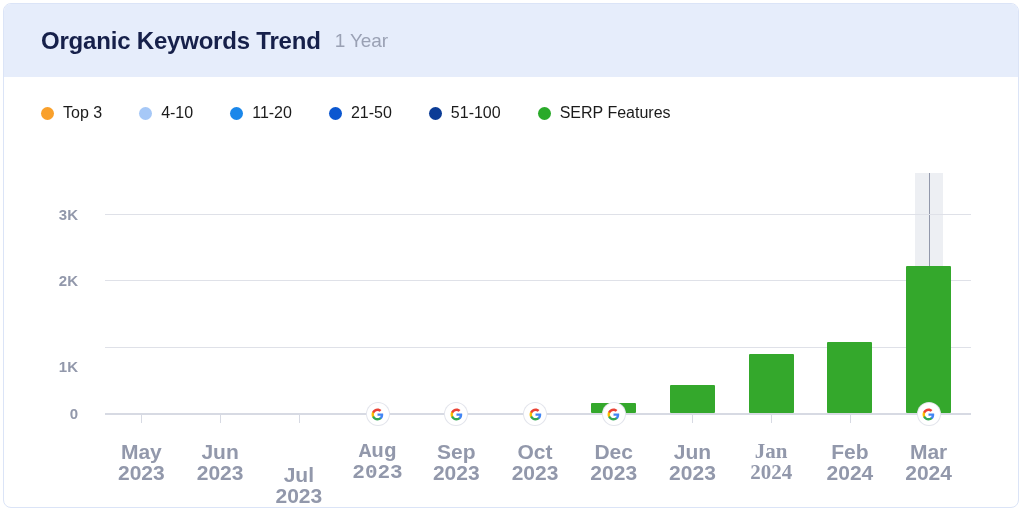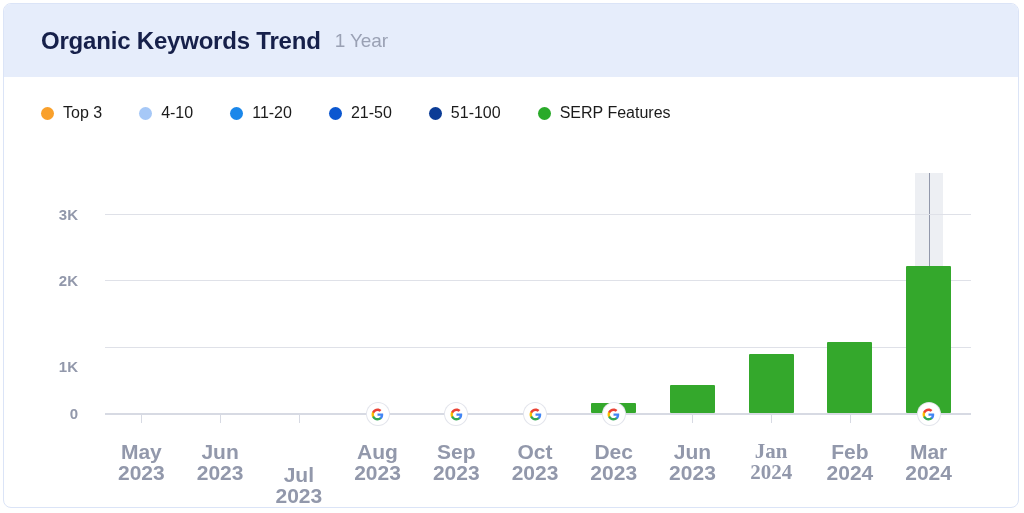--- a/index.html
+++ b/index.html
@@ -159,21 +159,21 @@
       <div class="xtick-label" style="left: 216.091px; top: 437px;">
         <div>Jun</div>
         <div>2023</div>
       </div>
       <div class="tick" style="left: 294.818px; top: 410px;"></div>
       <div class="xtick-label" style="left: 294.818px; top: 460px;">
         <div>Jul</div>
         <div>2023</div>
       </div>
       <div class="tick" style="left: 373.545px; top: 410px;"></div>
-      <div class="xtick-label" style="left: 373.545px; top: 437px;">
+      <div class="xtick-label" style="left: 373.545px; top: 437px; font-family: Liberation Mono, monospace;">
         <div>Aug</div>
         <div>2023</div>
       </div>
       <div class="tick" style="left: 452.273px; top: 410px;"></div>
       <div class="xtick-label" style="left: 452.273px; top: 437px;">
         <div>Sep</div>
         <div>2023</div>
       </div>
       <div class="tick" style="left: 531px; top: 410px;"></div>
       <div class="xtick-label" style="left: 531px; top: 437px;">

